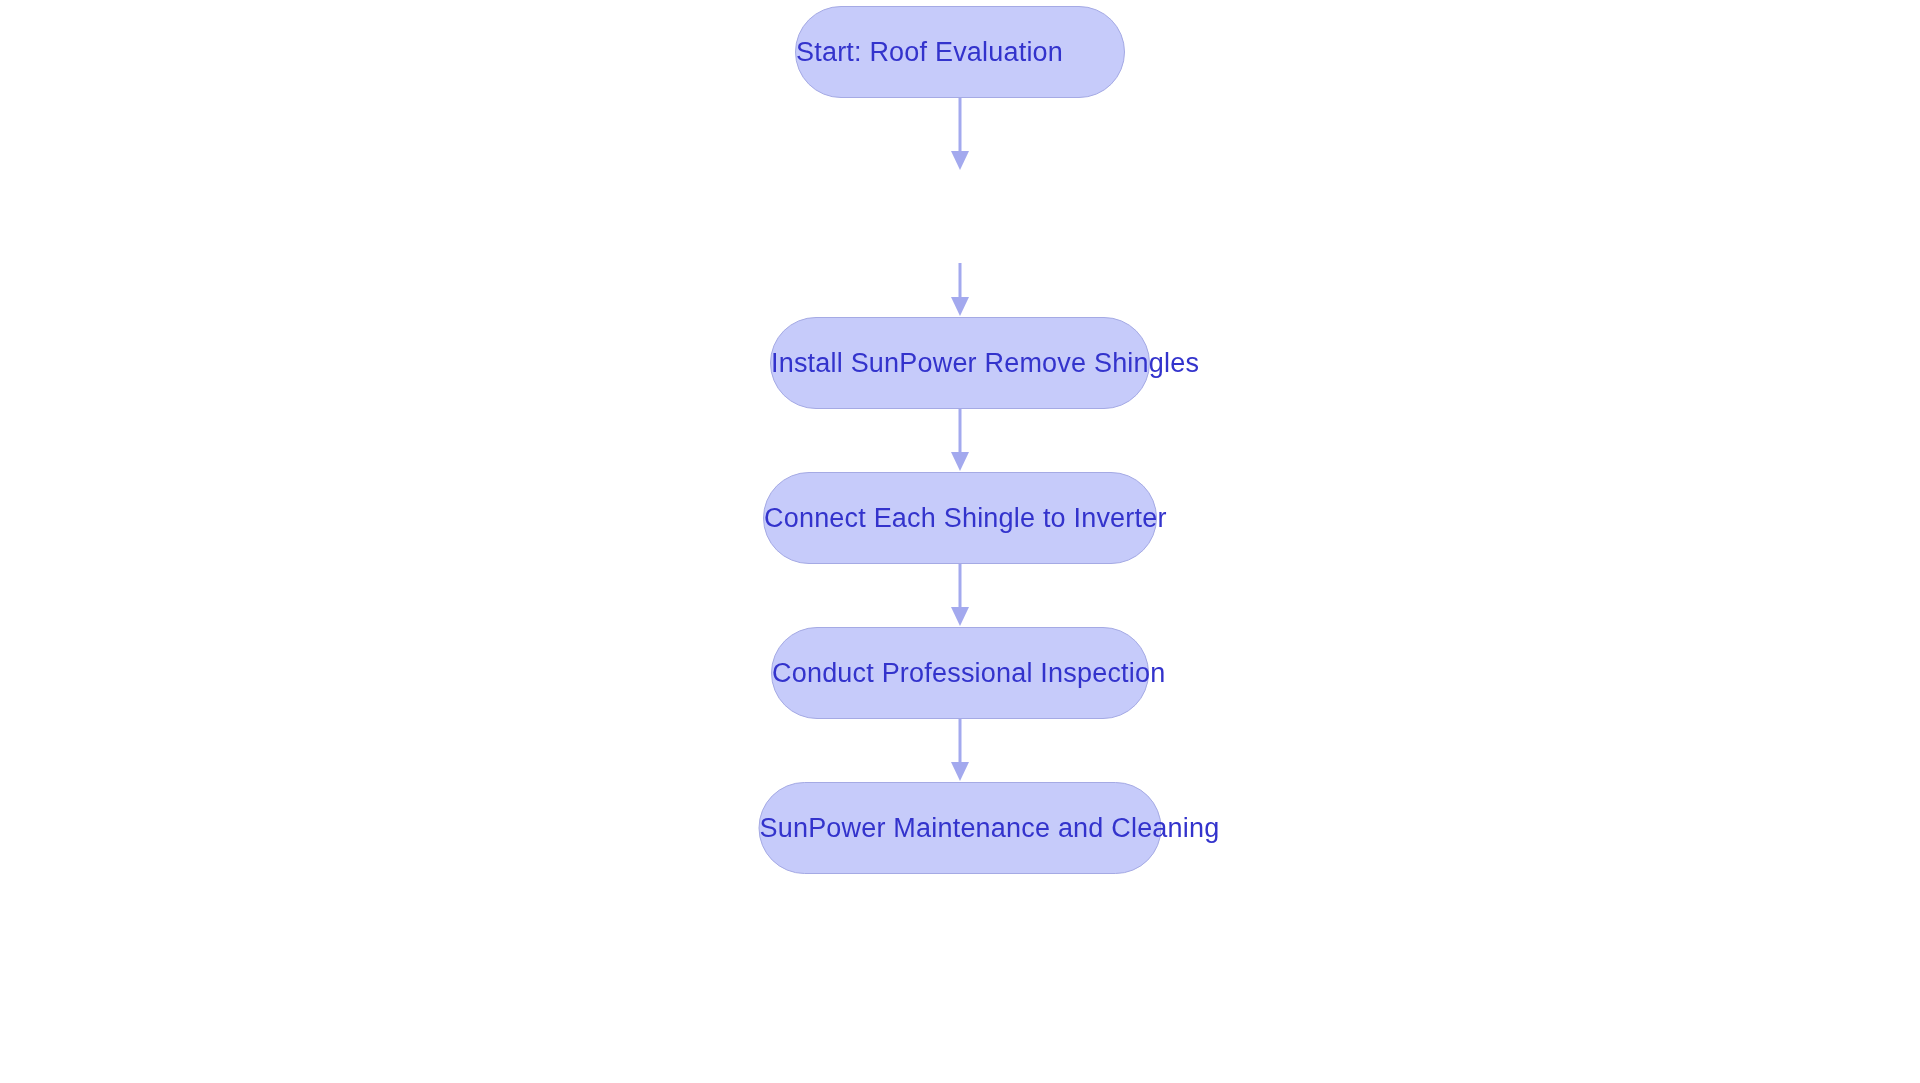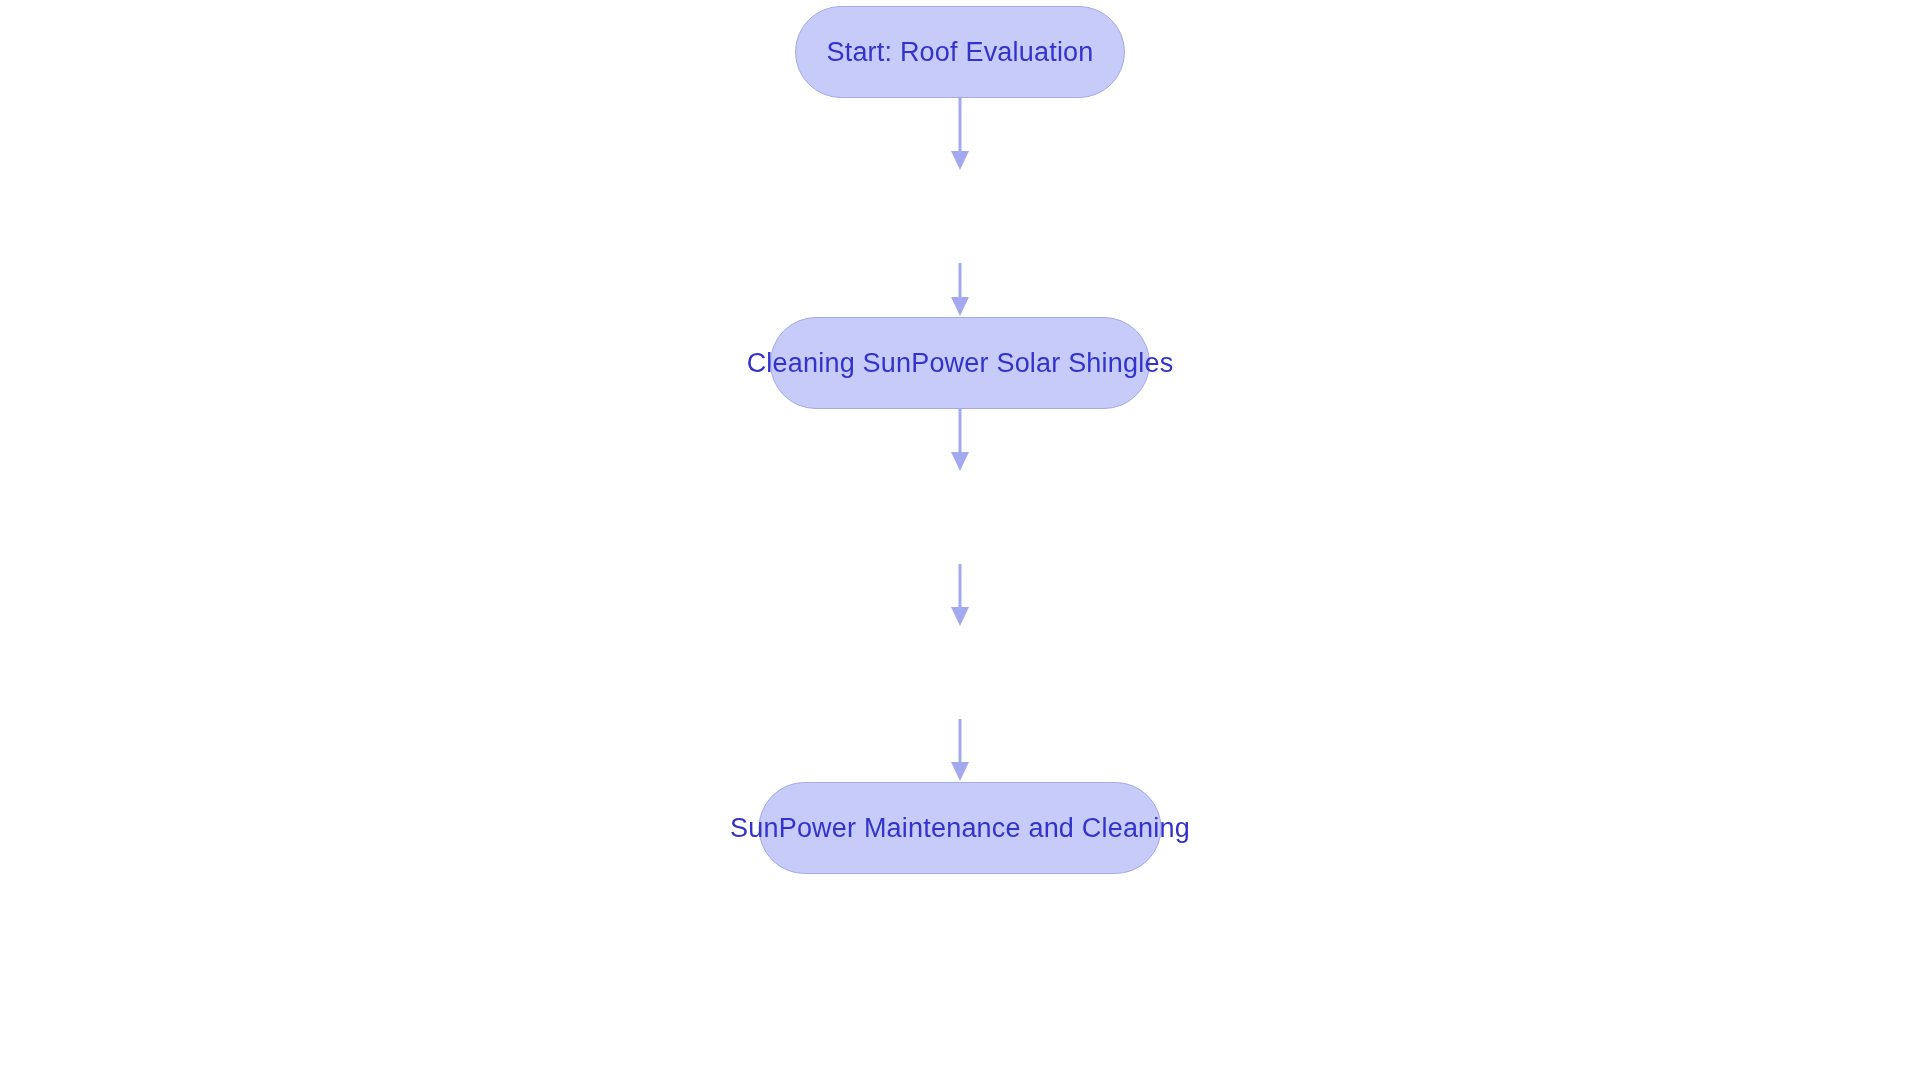--- a/index.html
+++ b/index.html
@@ -19,21 +19,20 @@
     height: 1083px;
     background: #ffffff;
   }
   .node {
     position: absolute;
     left: 50%;
     transform: translateX(-50%);
     box-sizing: border-box;
     display: flex;
     align-items: center;
-    justify-content: center;
     background: #c6cbfa;
     border: 1.6px solid #a5aae4;
     border-radius: 48px;
     height: 92px;
     white-space: nowrap;
   }
   .node-label {
     color: #3333cc;
     font-size: 27px;
     font-weight: 400;
@@ -83,38 +82,44 @@
 
 
   <div class="connector conn-1">
     <svg width="30" height="54" viewBox="0 0 30 54" xmlns="http://www.w3.org/2000/svg" aria-hidden="true">
       <line x1="15" y1="0" x2="15" y2="38" stroke="#a3a9ee" stroke-width="3"></line>
       <polygon points="15,53 6,34 24,34" fill="#a3a9ee"></polygon>
     </svg>
   </div>
 
   <div class="node node-2">
-    <span class="node-label">Cleaning SunPower Solar Shingles</span>
+    <span class="node-label">Install SunPower Remove Shingles</span>
   </div>
 
   <div class="connector conn-2">
     <svg width="30" height="63" viewBox="0 0 30 63" xmlns="http://www.w3.org/2000/svg" aria-hidden="true">
       <line x1="15" y1="0" x2="15" y2="47" stroke="#a3a9ee" stroke-width="3"></line>
       <polygon points="15,62 6,43 24,43" fill="#a3a9ee"></polygon>
     </svg>
   </div>
 
+  <div class="node node-3">
+    <span class="node-label">Connect Each Shingle to Inverter</span>
+  </div>
 
   <div class="connector conn-3">
     <svg width="30" height="63" viewBox="0 0 30 63" xmlns="http://www.w3.org/2000/svg" aria-hidden="true">
       <line x1="15" y1="0" x2="15" y2="47" stroke="#a3a9ee" stroke-width="3"></line>
       <polygon points="15,62 6,43 24,43" fill="#a3a9ee"></polygon>
     </svg>
   </div>
 
+  <div class="node node-4">
+    <span class="node-label">Conduct Professional Inspection</span>
+  </div>
 
   <div class="connector conn-4">
     <svg width="30" height="63" viewBox="0 0 30 63" xmlns="http://www.w3.org/2000/svg" aria-hidden="true">
       <line x1="15" y1="0" x2="15" y2="47" stroke="#a3a9ee" stroke-width="3"></line>
       <polygon points="15,62 6,43 24,43" fill="#a3a9ee"></polygon>
     </svg>
   </div>
 
   <div class="node node-5">
     <span class="node-label">SunPower Maintenance and Cleaning</span>

